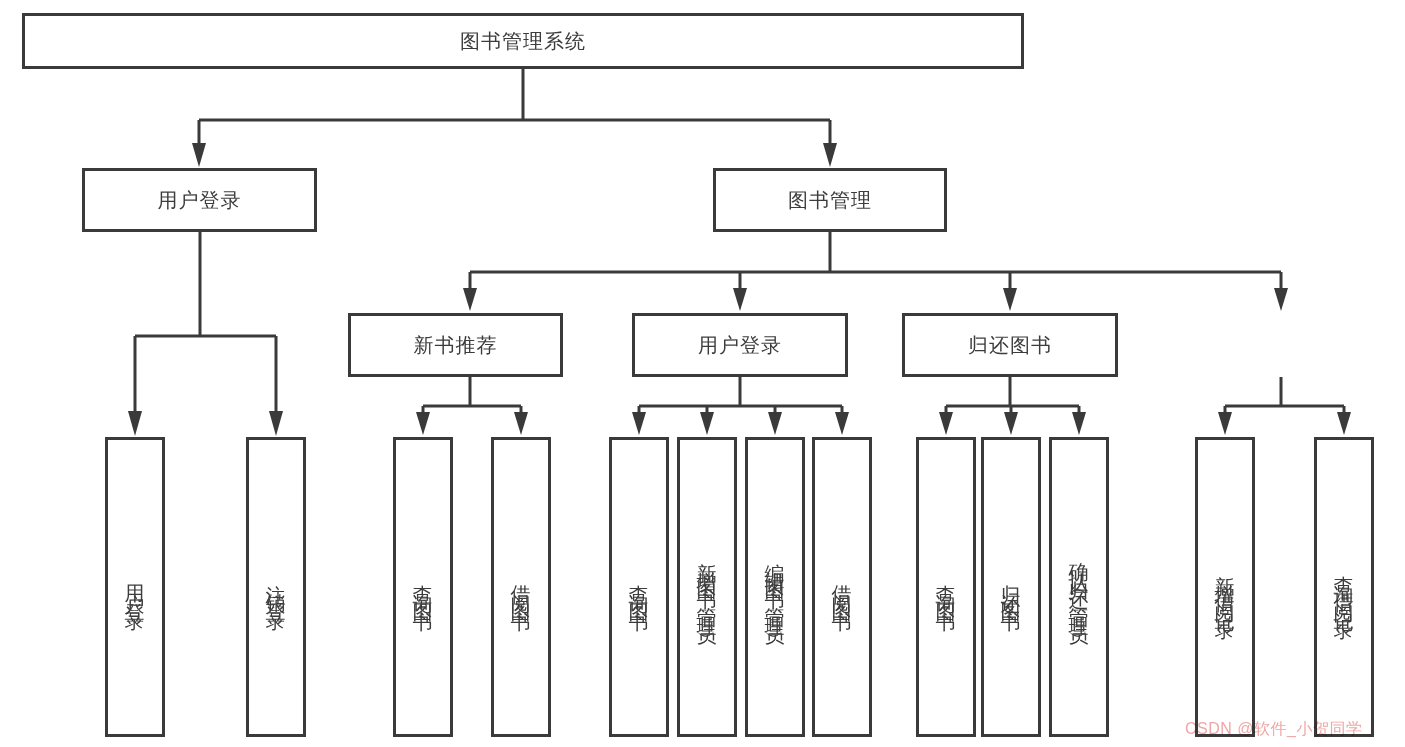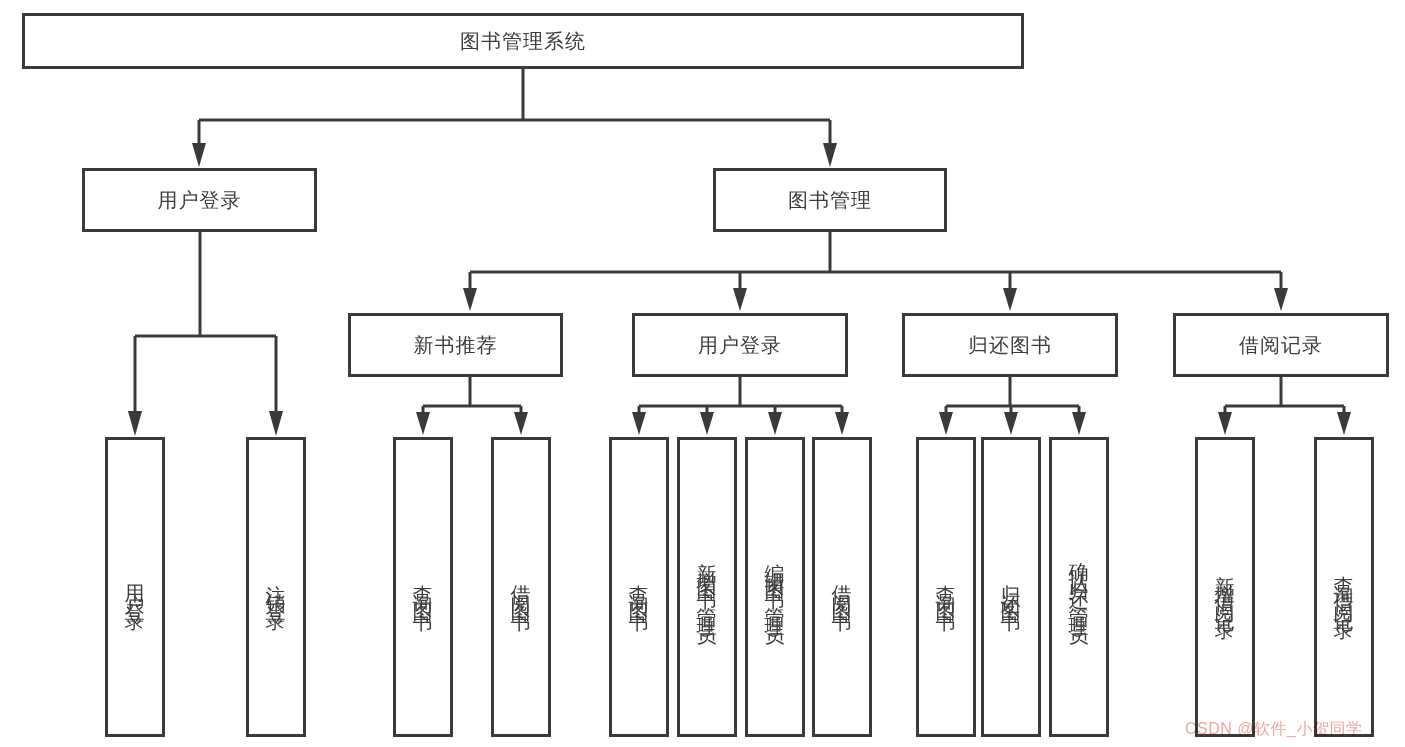--- a/index.html
+++ b/index.html
@@ -126,23 +126,20 @@
 
   <div class="box hbox" style="left:348px; top:313px; width:215px; height:64px;">
     <span>新书推荐</span>
   </div>
   <div class="box hbox" style="left:632px; top:313px; width:216px; height:64px;">
     <span>用户登录</span>
   </div>
   <div class="box hbox" style="left:902px; top:313px; width:216px; height:64px;">
     <span>归还图书</span>
   </div>
-  <div class="box hbox" style="left:1173px; top:313px; width:216px; height:64px;">
-    <span>借阅记录</span>
-  </div>
 
   <div class="box vbox" style="left:105px;">
     <span class="vtext">用户登录</span>
   </div>
   <div class="box vbox" style="left:246px;">
     <span class="vtext">注销登录</span>
   </div>
 
   <div class="box vbox" style="left:393px;">
     <span class="vtext">查询图书</span>

